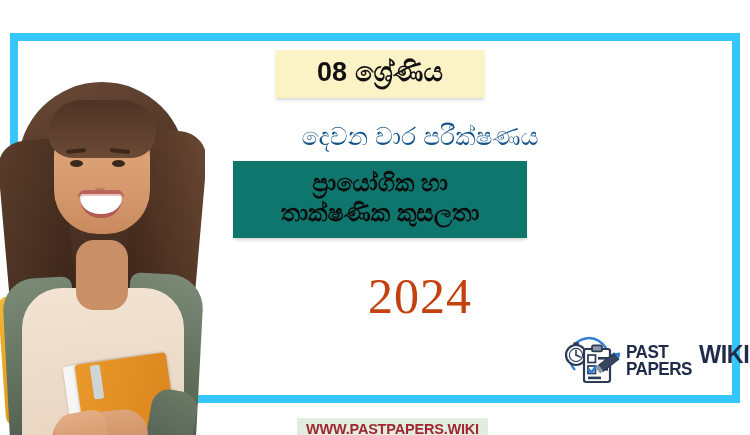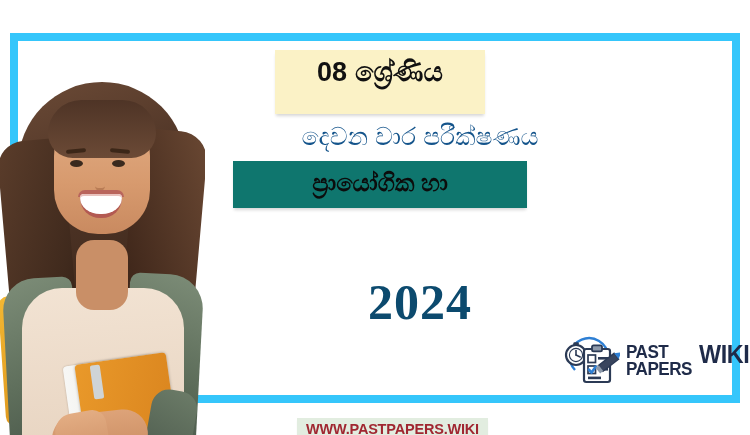--- a/index.html
+++ b/index.html
@@ -190,21 +190,21 @@
 
   .badge {
     position: absolute;
     text-align: center;
     box-shadow: 0 3px 3px -1px rgba(0,0,0,0.16);
   }
   #grade-badge {
     left: 85px;
     top: 17px;
     width: 190px;
-    padding: 7px 10px 25px;
+    padding: 7px 10px 9px;
     background: #FBF2C6;
     color: #111111;
     font-size: 27px;
     font-weight: bold;
     line-height: 1.18;
     letter-spacing: .2px;
   }
   #term-line {
     position: absolute;
     left: 0;
@@ -223,26 +223,26 @@
     padding: 7px 8px 10px;
     background: #0f766e;
     color: #0c0c0c;
     font-size: 24px;
     font-weight: bold;
     line-height: 1.25;
   }
   #year {
     position: absolute;
     left: 0;
-    top: 240px;
+    top: 234px;
     width: 460px;
     text-align: center;
-    color: #0c4a6e;
+    color: #c2410c;
     font-family: "Liberation Serif", serif;
-    font-weight: bold;
+    font-weight: normal;
     font-size: 50px;
     letter-spacing: 1px;
   }
 
   
   #logo {
     position: absolute;
     left: 372px;
     top: 296px;
     width: 170px;
@@ -311,20 +311,21 @@
   </div>
 
   <div id="content">
 
     <div class="badge" id="grade-badge">08 ශ්‍රේණිය</div>
 
     <div id="term-line">දෙවන වාර පරීක්ෂණය</div>
 
     <div class="badge" id="subject-badge">
       <div>ප්‍රායෝගික හා</div>
+      <div>තාක්ෂණික කුසලතා</div>
     </div>
 
     <div id="year">2024</div>
 
     <div id="logo">
       <svg id="logo-mark" viewBox="0 0 58 52">
 
         <path d="M13 36 A19 19 0 1 1 46 22" fill="none" stroke="#2E7FD4" stroke-width="2.4"></path>
 
         <circle cx="14" cy="21" r="10" fill="#ffffff" stroke="#2B3A55" stroke-width="2.2"></circle>

